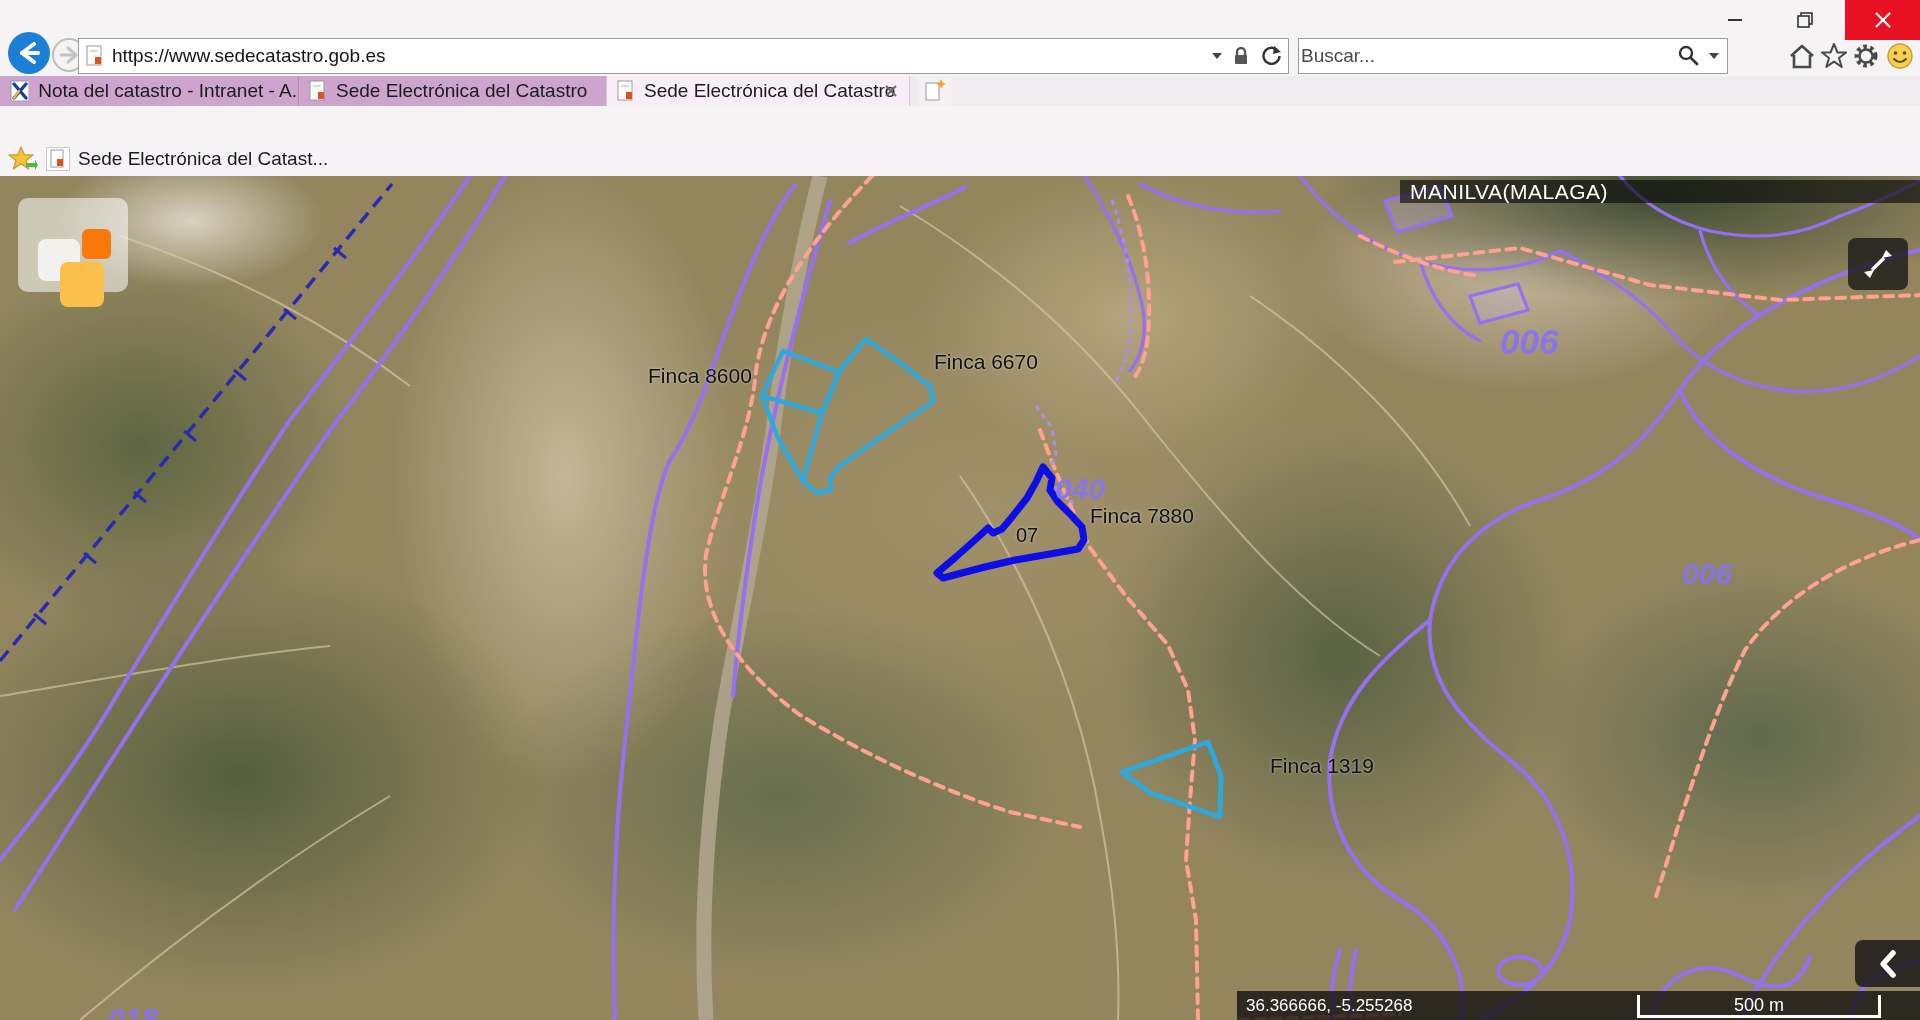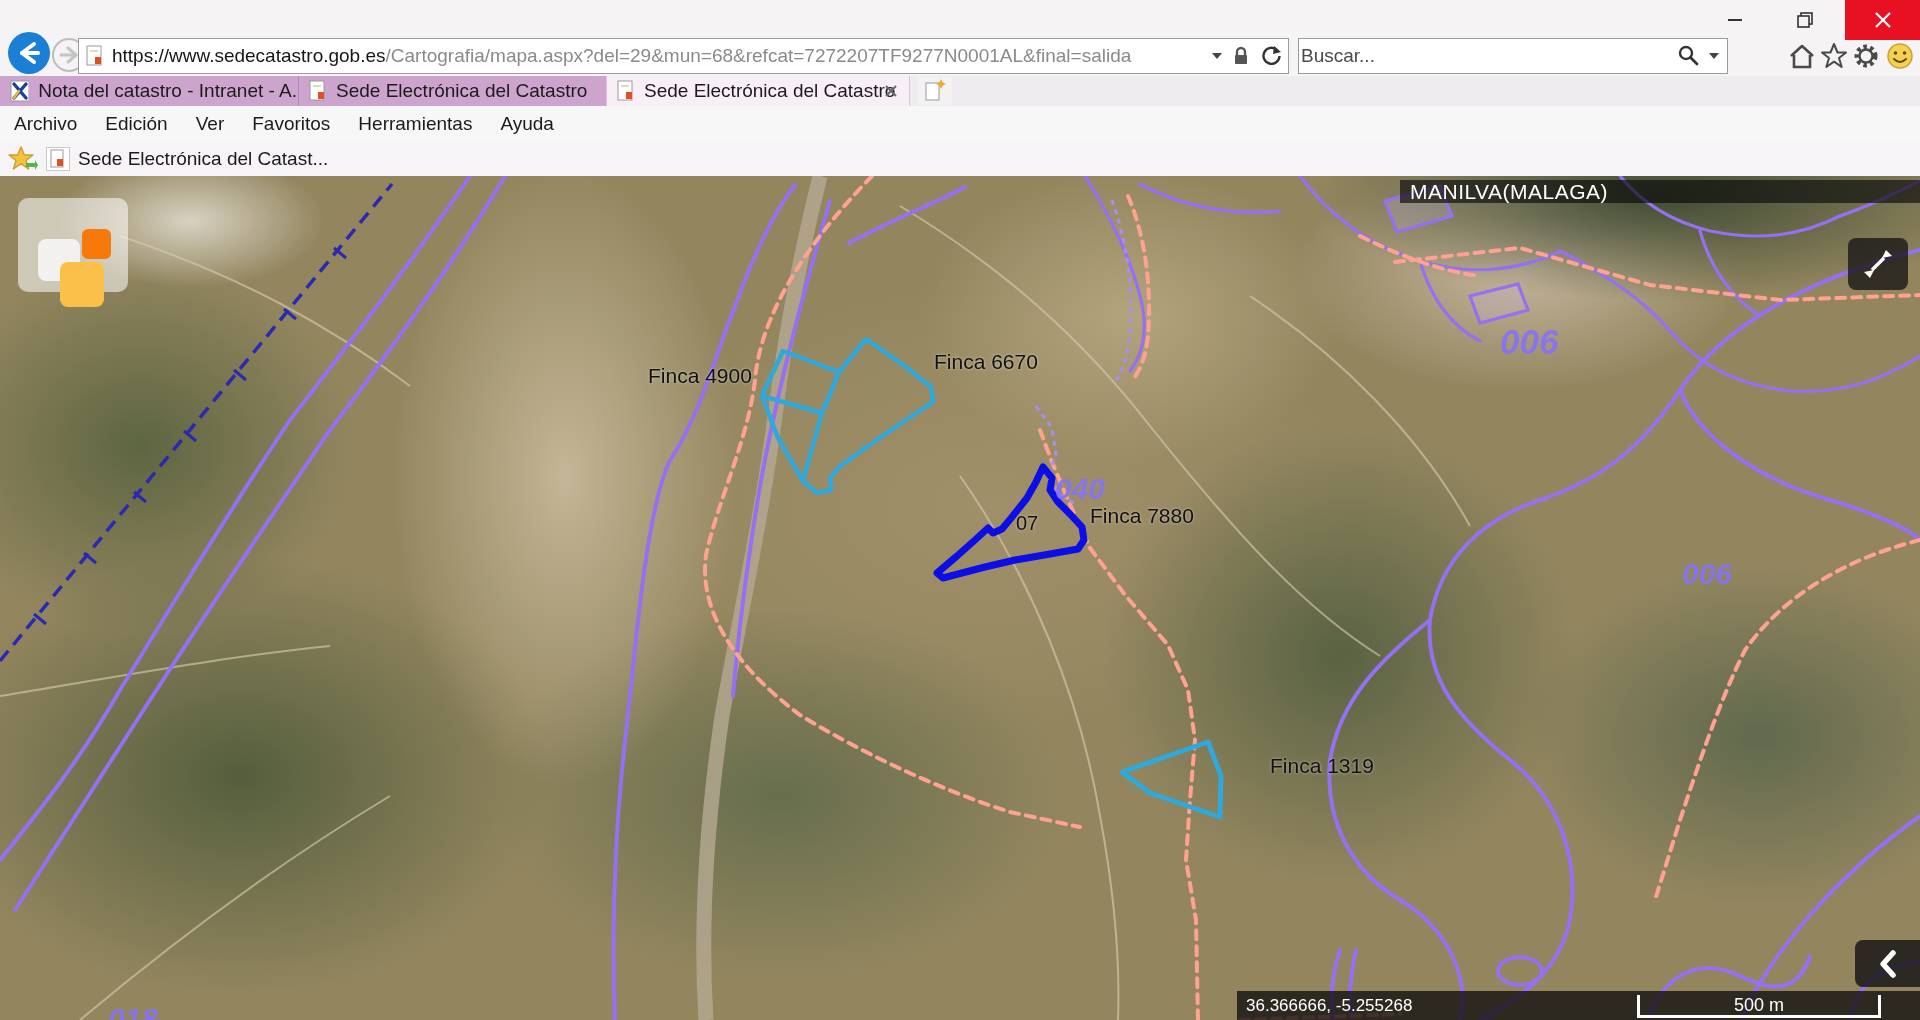--- a/index.html
+++ b/index.html
@@ -108,21 +108,20 @@
       </svg>
     </div>
 
     <div id="urlfield">
       <svg class="pageicon" width="18" height="22">
         <rect x="1" y="1" width="14" height="19" fill="#fff" stroke="#9a9a9a"></rect>
         <rect x="9" y="12" width="6" height="7" fill="#e0501e"></rect>
         <line x1="4" y1="6" x2="12" y2="6" stroke="#c9b27a"></line>
       </svg>
       <span class="urlhost">https://www.sedecatastro.gob.es</span>
-        <span class="urlpath">/Cartografia/mapa.aspx?del=29&amp;mun=68&amp;refcat=7272207TF9277N0001AL&amp;final=salida</span>
       <div id="urlicons">
         <div class="caret"></div>
         <svg width="18" height="20">
           <path d="M5 9 v-3 a4 4 0 0 1 8 0 v3" stroke="#555" stroke-width="2.4" fill="none"></path>
           <rect x="3" y="9" width="12" height="9" fill="#555" rx="1"></rect>
         </svg>
         <svg width="22" height="22">
           <path d="M17 5 a8 8 0 1 0 2.5 6" stroke="#333" stroke-width="2.4" fill="none"></path>
           <polygon points="14,1 21,7 13,9" fill="#333"></polygon>
         </svg>
@@ -205,28 +204,20 @@
       </svg>
     </div>
     <div id="newtabbtn">
       <svg width="22" height="24">
         <rect x="2" y="4" width="13" height="17" fill="#fff" stroke="#9a9a9a"></rect>
         <polygon points="17,0 18.6,3.4 22,5 18.6,6.6 17,10 15.4,6.6 12,5 15.4,3.4" fill="#f5a623"></polygon>
       </svg>
     </div>
   </div>
 
-  <div id="menubar">
-    <span class="menuitem">Archivo</span>
-    <span class="menuitem">Edición</span>
-    <span class="menuitem">Ver</span>
-    <span class="menuitem">Favoritos</span>
-    <span class="menuitem">Herramientas</span>
-    <span class="menuitem">Ayuda</span>
-  </div>
 
   <div id="favbar">
     <svg width="30" height="26" style="margin-left:8px">
       <polygon points="13,1 16.4,9 25,9 18,14.5 20.6,23 13,17.6 5.4,23 8,14.5 1,9 9.6,9" fill="#f5c33b" stroke="#c9a035" stroke-width="1.4" stroke-linejoin="round"></polygon>
       <polygon points="18,17 27,17 27,14 30,19 27,24 27,21 18,21" fill="#57b647"></polygon>
     </svg>
     <div id="favpage">
       <svg width="16" height="20">
         <rect x="1" y="1" width="12" height="17" fill="#fff" stroke="#9a9a9a"></rect>
         <rect x="7" y="10" width="6" height="7" fill="#e0501e"></rect>
@@ -330,27 +321,27 @@
   </div>
 
   <div id="expandbtn">
     <svg width="34" height="34">
       <line x1="11" y1="23" x2="23" y2="11" stroke="#fff" stroke-width="3.4"></line>
       <polygon points="25,3 31,9 21,11" fill="#fff" transform="rotate(0 26 7)"></polygon>
       <polygon points="3,25 13,23 9,31" fill="#fff"></polygon>
     </svg>
   </div>
 
-  <div class="maplabel" style="left:648px;top:188px">Finca 4900</div>
+  <div class="maplabel" style="left:648px;top:188px">Finca 8600</div>
   <div class="maplabel" style="left:934px;top:174px">Finca 6670</div>
   <div class="maplabel" style="left:1090px;top:328px">Finca 7880</div>
   <div class="maplabel" style="left:1270px;top:578px">Finca 1319</div>
 
   <div class="polynum" style="left:1055px;top:296px">040</div>
-  <div class="maplabel" style="left:1016px;top:336px;font-size:20px">07</div>
+  <div class="maplabel" style="left:1016px;top:348px;font-size:20px">07</div>
   <div class="polynum" style="left:1500px;top:146px;font-size:35px">006</div>
   <div class="polynum" style="left:1682px;top:381px">006</div>
   <div class="polynum" style="left:108px;top:826px">018</div>
 
   <div id="collapsebtn">
     <svg width="26" height="32">
       <polyline points="18,5 8,16 18,27" stroke="#fff" stroke-width="5.5" fill="none" stroke-linecap="round" stroke-linejoin="round"></polyline>
     </svg>
   </div>
 

